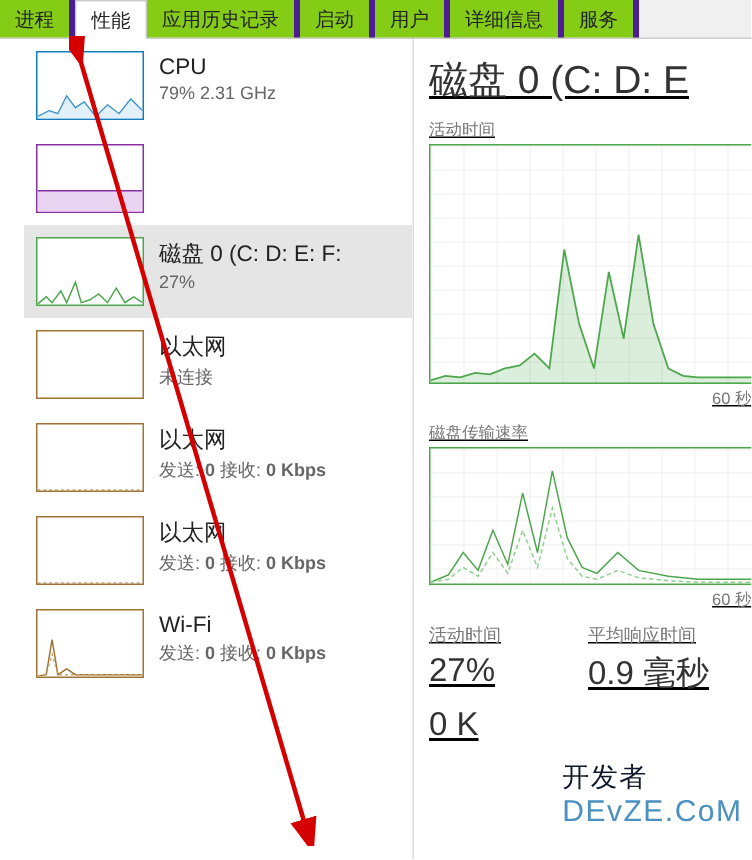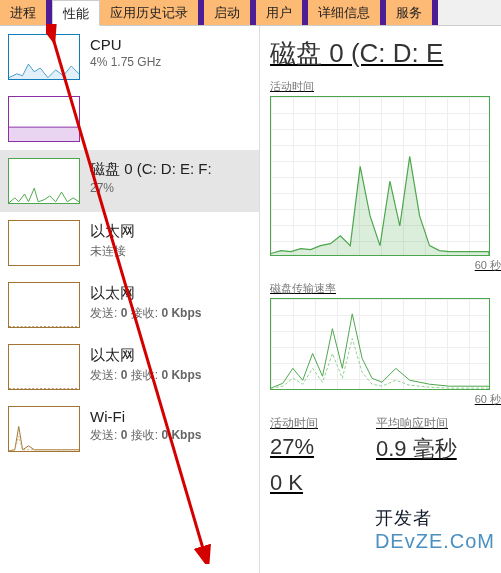--- a/index.html
+++ b/index.html
@@ -15,36 +15,37 @@
   .tabbar {
     display: flex;
     border-bottom: 1px solid #ccc;
     background: #f0f0f0;
     height: 26px;
   }
   .tab {
     padding: 4px 10px 4px 10px;
     font-size: 13px;
     color: #222;
-    border-right: 6px solid #4c1d95;
-    background: #fdba74;
+    border-right: 4px solid #4c1d95;
+    background: #84cc16;
     cursor: default;
     white-space: nowrap;
   }
   .tab.active {
     background: #fff;
     border-top: 1px solid #ccc;
     border-left: 1px solid #ccc;
     border-right: 1px solid #ccc;
     border-bottom: 1px solid #fff;
     margin-bottom: -1px;
   }
   .main {
     display: flex;
     height: calc(100% - 26px);
+    padding-left: 16px;
   }
   .sidebar {
     width: 260px;
     border-right: 1px solid #ddd;
     overflow: hidden;
   }
   .detail {
     flex: 1;
     padding: 10px 0 0 10px;
     overflow: hidden;
@@ -129,21 +130,21 @@
 
     <div class="sb-item">
       <div class="thumb" style="border-color:#117dbb">
         <svg viewBox="0 0 72 46" preserveAspectRatio="none">
           <polyline points="0,44 8,40 14,42 20,30 26,38 32,34 40,44 48,36 56,42 64,32 72,40" fill="none" stroke="#117dbb" stroke-width="1"></polyline>
           <polyline points="0,44 8,40 14,42 20,30 26,38 32,34 40,44 48,36 56,42 64,32 72,40 72,46 0,46" fill="#cfe6f5" stroke="none" opacity="0.6"></polyline>
         </svg>
       </div>
       <div class="sb-text">
         <div class="sb-title">CPU</div>
-        <div class="sb-sub">4% 1.75 GHz</div>
+        <div class="sb-sub">79% 2.31 GHz</div>
       </div>
     </div>
 
     <div class="sb-item">
       <div class="thumb" style="border-color:#8b2fa5">
         <svg viewBox="0 0 72 46" preserveAspectRatio="none">
           <rect x="0" y="31" width="72" height="15" fill="#e9d5f2"></rect>
           <line x1="0" y1="31" x2="72" y2="31" stroke="#8b2fa5" stroke-width="1"></line>
         </svg>
       </div>

